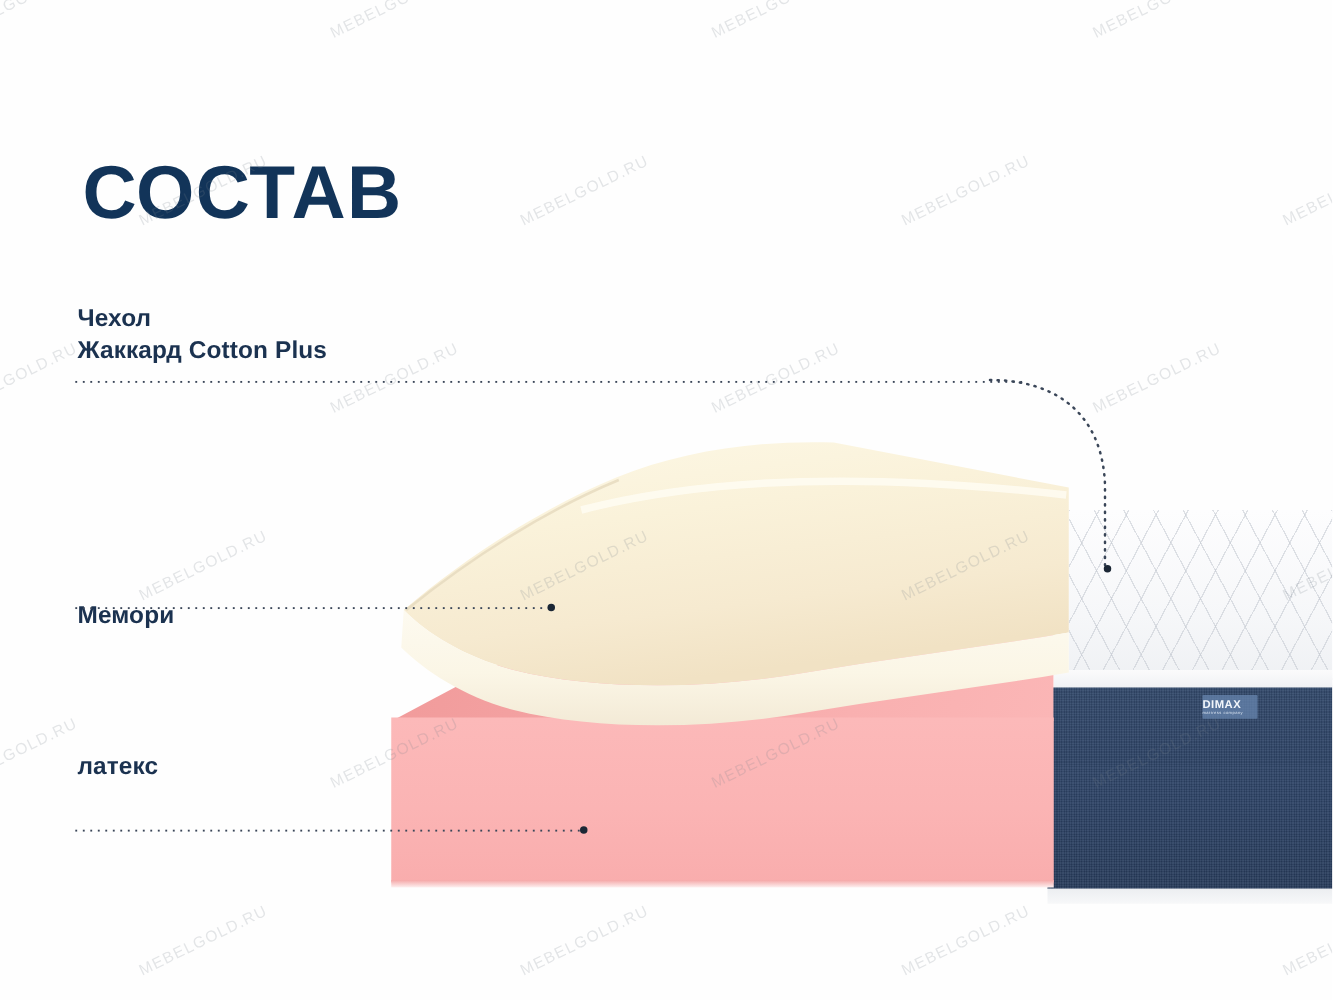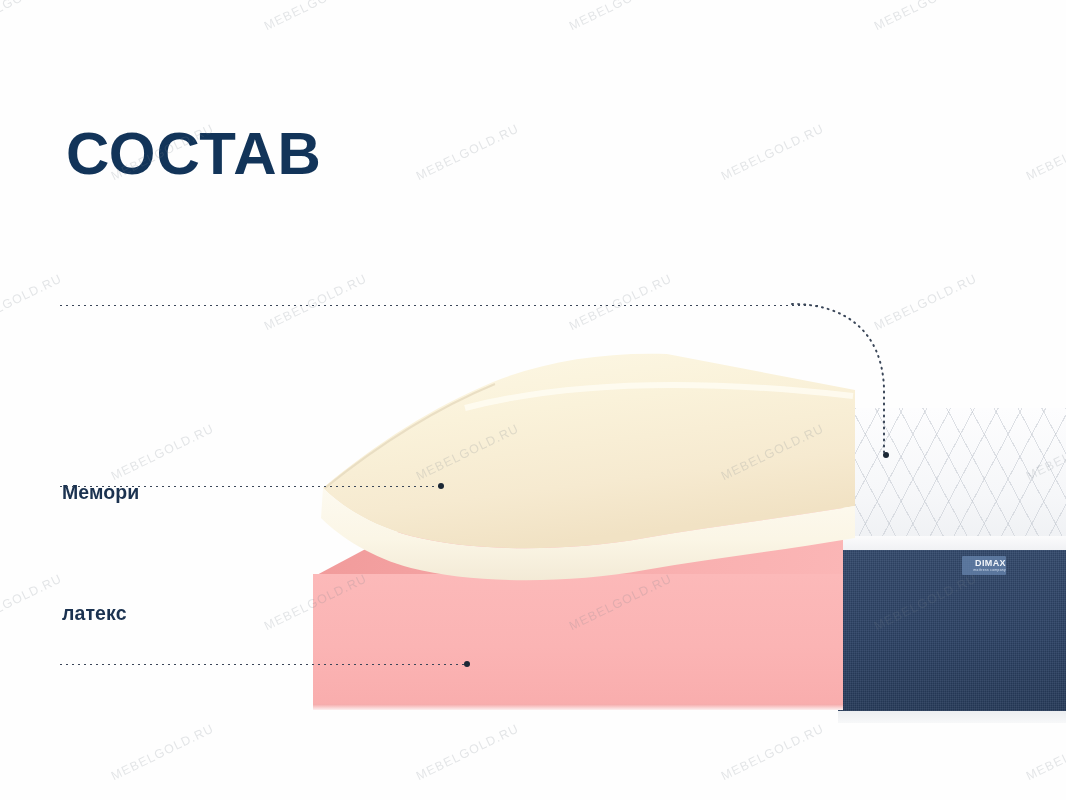--- a/index.html
+++ b/index.html
@@ -134,21 +134,21 @@
     width:228px; height:12px;
     background:linear-gradient(180deg,#eceef1 0%,#f7f8f9 100%);
   }
   .dimax{
     position:absolute;
     left:962px; top:556px;
     width:44px; height:19px;
     background:rgba(104,134,176,0.72);
     border-radius:1px;
     display:flex;flex-direction:column;
-    align-items:flex-end;justify-content:center;
+    align-items:flex-start;justify-content:center;
     z-index:24;
   }
   .dimax .dx-main{
     font-size:9px;font-weight:700;color:#f2f6fb;letter-spacing:0.4px;line-height:9px;
   }
   .dimax .dx-sub{
     font-size:3.2px;color:#d6e1ef;letter-spacing:0.4px;line-height:5px;
   }
 
   
@@ -259,20 +259,24 @@
   <div class="enddot" id="dot-cover" data-name="leader-endpoint-cover"></div>
 
   <div class="leader" id="leader-memory" data-name="leader-line-memory"></div>
   <div class="enddot" id="dot-memory" data-name="leader-endpoint-memory"></div>
 
   <div class="leader" id="leader-latex" data-name="leader-line-latex"></div>
   <div class="enddot" id="dot-latex" data-name="leader-endpoint-latex"></div>
 
   <div class="title" data-name="page-title">СОСТАВ</div>
 
+  <div class="lbl" id="label-cover" data-name="layer-label-cover">
+    <div data-name="layer-label-cover-line1">Чехол</div>
+    <div data-name="layer-label-cover-line2">Жаккард Cotton Plus</div>
+  </div>
 
   <div class="lbl" id="label-memory" data-name="layer-label-memory">
     <div data-name="layer-label-memory-line1">Мемори</div>
   </div>
 
   <div class="lbl" id="label-latex" data-name="layer-label-latex">
     <div data-name="layer-label-latex-line2">латекс</div>
   </div>
 
   <div id="watermarks" data-name="watermark-layer">

